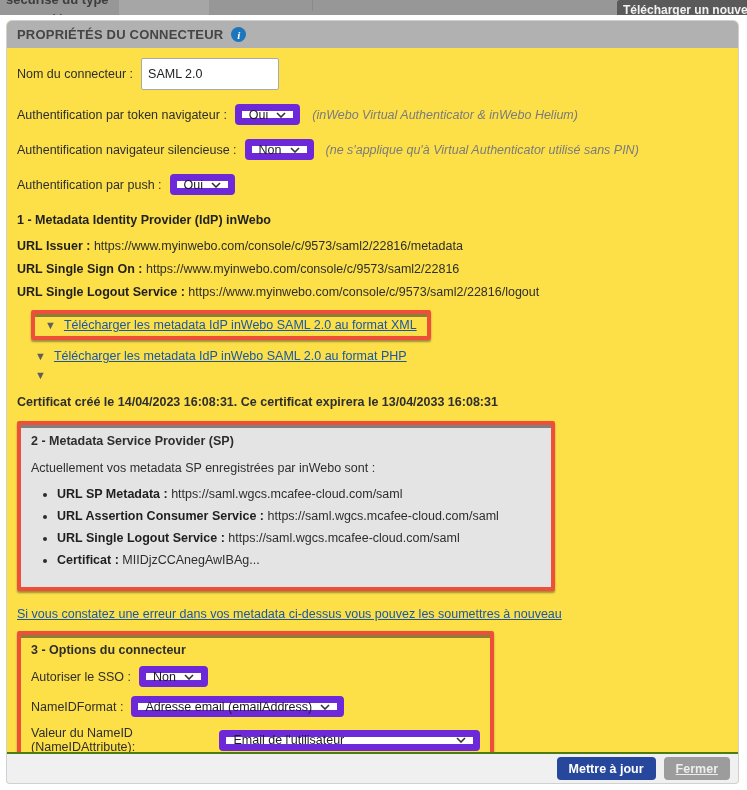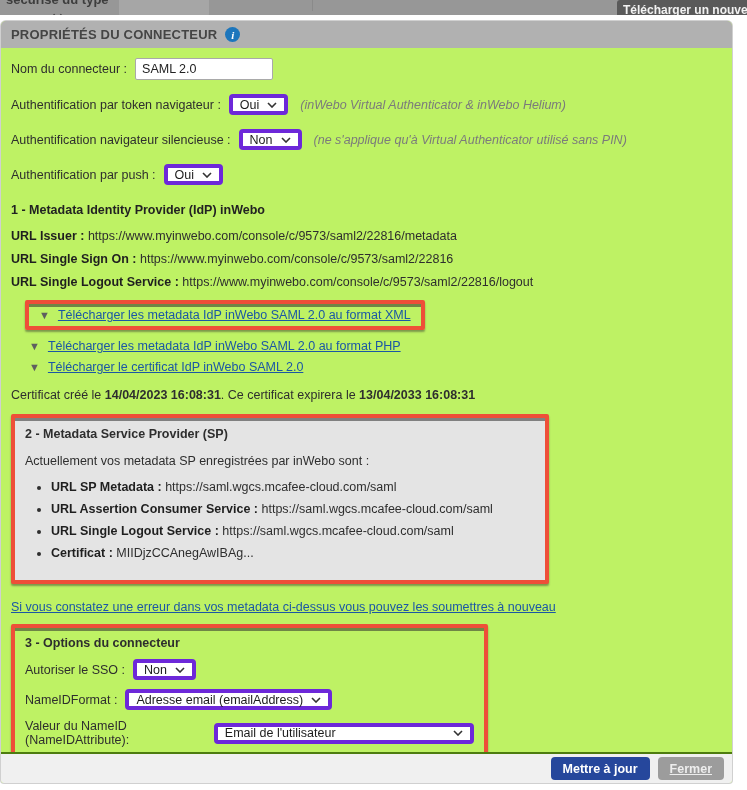--- a/index.html
+++ b/index.html
@@ -24,22 +24,22 @@
   .strip-sep { width: 1px; height: 18px; background: #8a8a8a; margin: 0 8px; }
   .strip-btn {
     position: absolute; right: 0; top: 0; height: 15px; width: 130px;
     background: #5a5a5a; color: #f2f2f2; font-weight: bold; font-size: 12px;
     overflow: hidden; white-space: nowrap; padding: 3px 6px 0; border-radius: 3px 0 0 0;
   }
   .chev { flex: 0 0 auto; }
 
   
   .panel {
-    width: 731px; height: 762px; margin: 6px 1px 0;
-    background: #bef264; border-radius: 5px 5px 3px 3px;
+    width: 731px; height: 762px; margin: 6px 7px 0;
+    background: #fde047; border-radius: 5px 5px 3px 3px;
     display: flex; flex-direction: column;
     box-shadow: 0 0 0 1px #d0d0d0;
   }
   .panel-header {
     height: 27px; flex: 0 0 auto; background: #b1b1b1; border-radius: 5px 5px 0 0;
     display: flex; align-items: center; gap: 8px; padding: 0 10px;
   }
   .panel-title { font-weight: bold; font-size: 13px; color: #454545; letter-spacing: .2px; }
   .info-icon {
     width: 15px; height: 15px; border-radius: 50%;
@@ -47,27 +47,27 @@
     display: inline-flex; align-items: center; justify-content: center;
     font-family: "Liberation Serif", "DejaVu Serif", serif; font-style: italic;
   }
   .content { flex: 1 1 auto; padding: 10px 10px 0 10px; overflow: hidden; }
 
   
   .frow { display: flex; align-items: center; gap: 8px; margin-bottom: 14px; }
   .frow label { color: #2e2e2e; }
   .note { color: #7b7b7b; font-style: italic; margin-left: 4px; }
   input[type="text"] {
-    height: 22px; border: 1px solid #a9a9a9; border-radius: 2px;
+    height: 32px; border: 1px solid #a9a9a9; border-radius: 2px;
     background: #ffffff; padding: 0 6px; font: inherit; color: #222;
   }
   .name-input { width: 138px; }
 
   .select {
-    height: 21px; background: #ffffff; border: 4px solid #6d28d9; border-radius: 4px;
+    height: 21px; background: #ffffff; border: 7px solid #6d28d9; border-radius: 4px;
     display: inline-flex; align-items: center; gap: 8px; padding: 0 7px;
     color: #1c1c1c; cursor: default; white-space: nowrap;
   }
   .select .chev { margin-left: auto; }
 
   .sec-title { font-weight: bold; color: #222; margin: 18px 0 12px; }
   .url-row { margin-bottom: 9px; }
   .url-row b { color: #1f1f1f; }
 
   .dl-row { display: flex; align-items: center; gap: 8px; margin: 7px 0; }
@@ -75,21 +75,21 @@
   a.link { color: #1b57a5; text-decoration: underline; }
 
   
   .annot {
     border: 4px solid #ee4f38; border-radius: 2px;
     box-shadow: inset 0 3px 0 rgba(45,45,45,.55), 0 2px 2px rgba(45,45,45,.45);
   }
   .annot-link { display: inline-block; padding: 4px 10px; margin: 2px 0 2px 14px; }
   .annot-link .dl-row { margin: 0; }
 
-  .cert-line { margin: 14px 0 12px; }
+  .cert-line { margin: 14px 0 12px; font-weight: bold; }
 
   .sp-box { width: 538px; padding: 9px 10px 12px; margin: 4px 0 12px; background: #e4e4e4; }
   .sp-box .intro { margin: 13px 0 12px; }
   .sp-box ul { margin: 0 0 0 26px; }
   .sp-box li { margin-bottom: 8px; }
   .sp-box li b { color: #1f1f1f; }
 
   .resubmit { display: inline-block; margin: 4px 0 10px; }
 
   .opt-box { width: 477px; padding: 8px 10px 12px; }
@@ -205,21 +205,20 @@
         <span class="tri">▼</span>
         <a class="link" href="#">Télécharger les metadata IdP inWebo SAML 2.0 au format XML</a>
       </div>
     </div>
     <div class="dl-row" style="margin-left:18px;">
       <span class="tri">▼</span>
       <a class="link" href="#">Télécharger les metadata IdP inWebo SAML 2.0 au format PHP</a>
     </div>
     <div class="dl-row" style="margin-left:18px;">
       <span class="tri">▼</span>
-      <a class="link" href="#">Télécharger le certificat IdP inWebo SAML 2.0</a>
     </div>
 
     
     <div class="cert-line">
       <span>Certificat créé le </span><b>14/04/2023 16:08:31</b><span>.  Ce certificat expirera le </span><b>13/04/2033 16:08:31</b>
     </div>
 
     
     <div class="annot sp-box">
       <div style="font-weight:bold;">2 - Metadata Service Provider (SP)</div>

